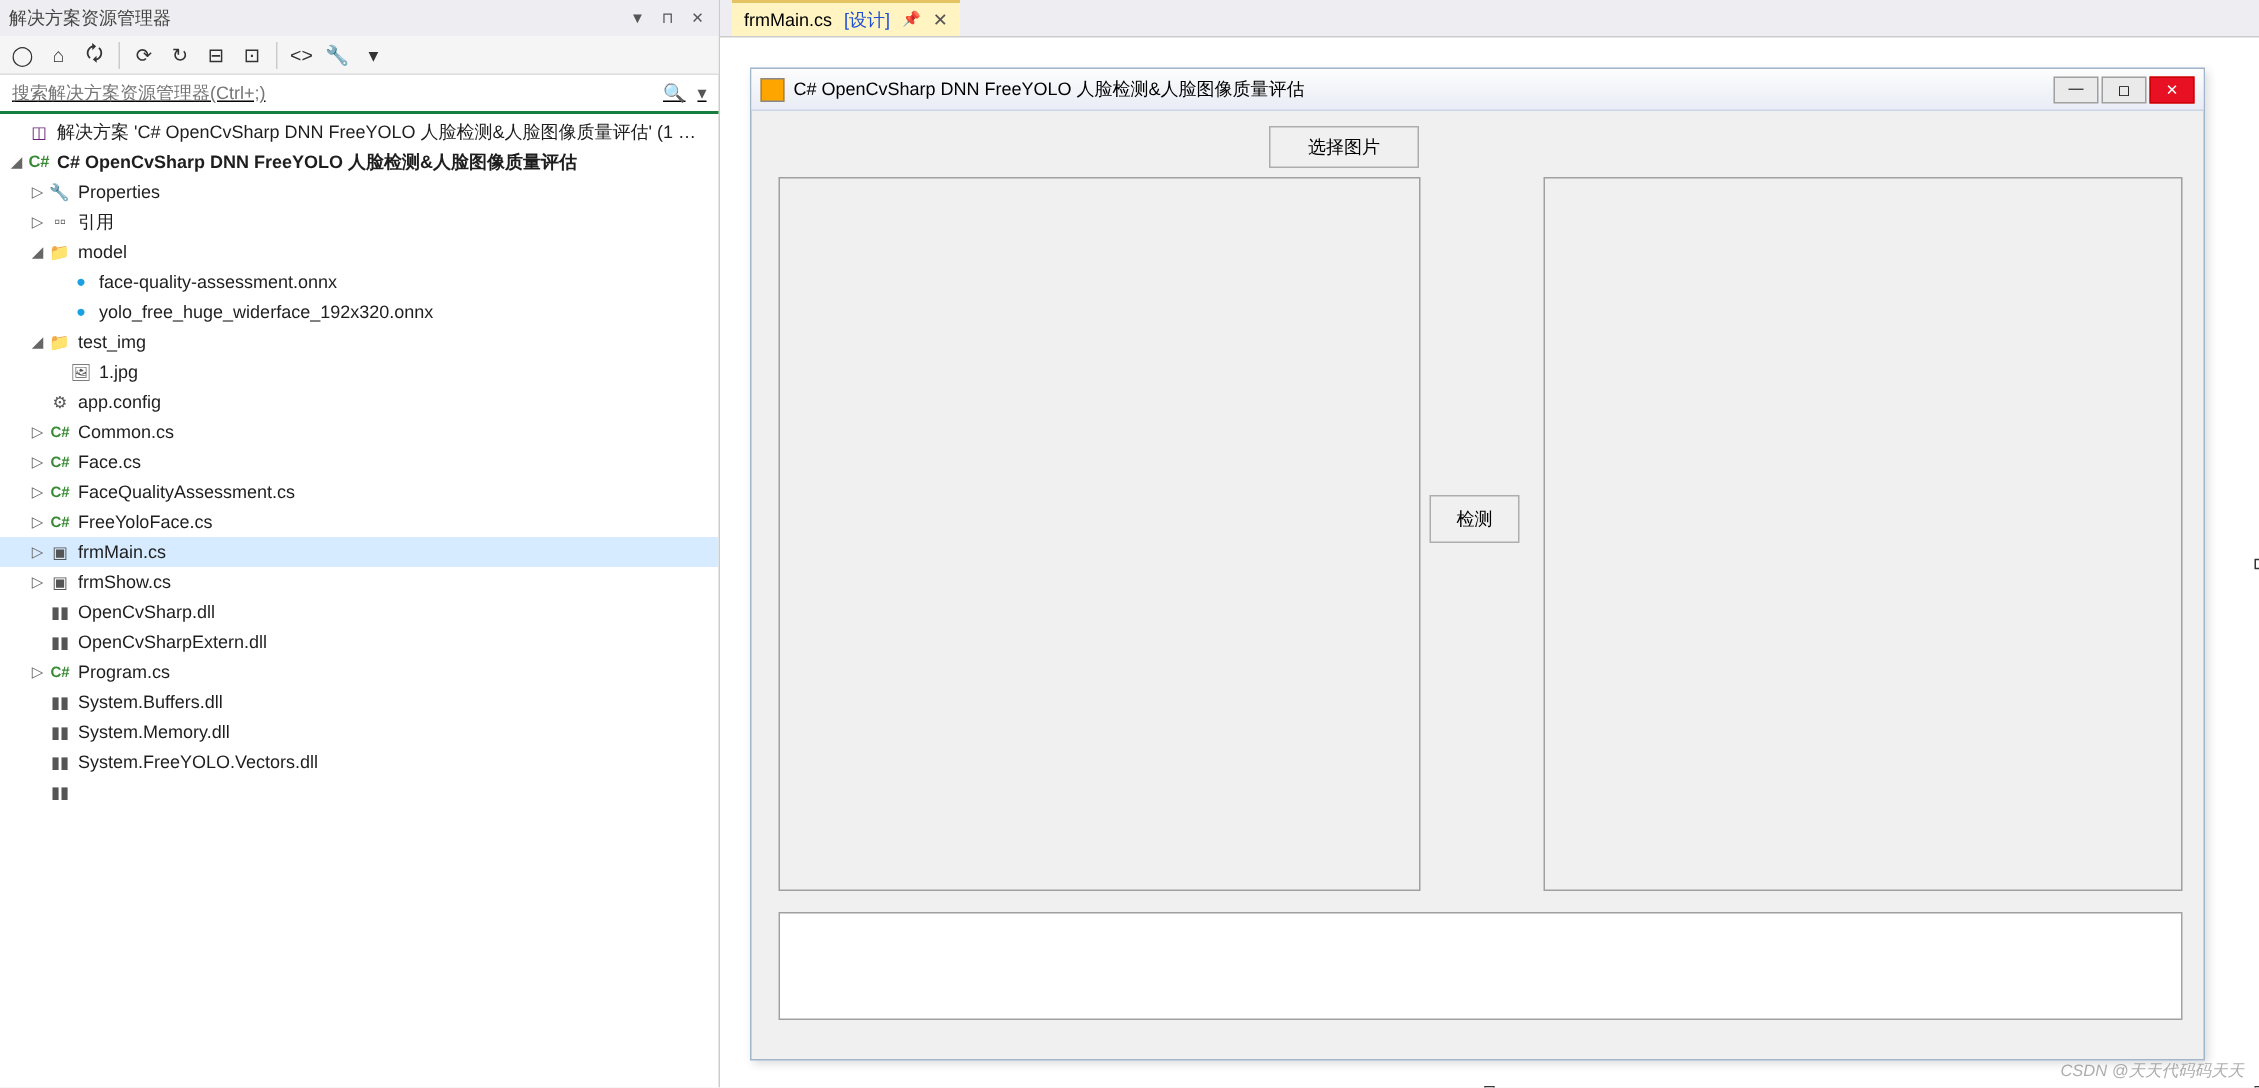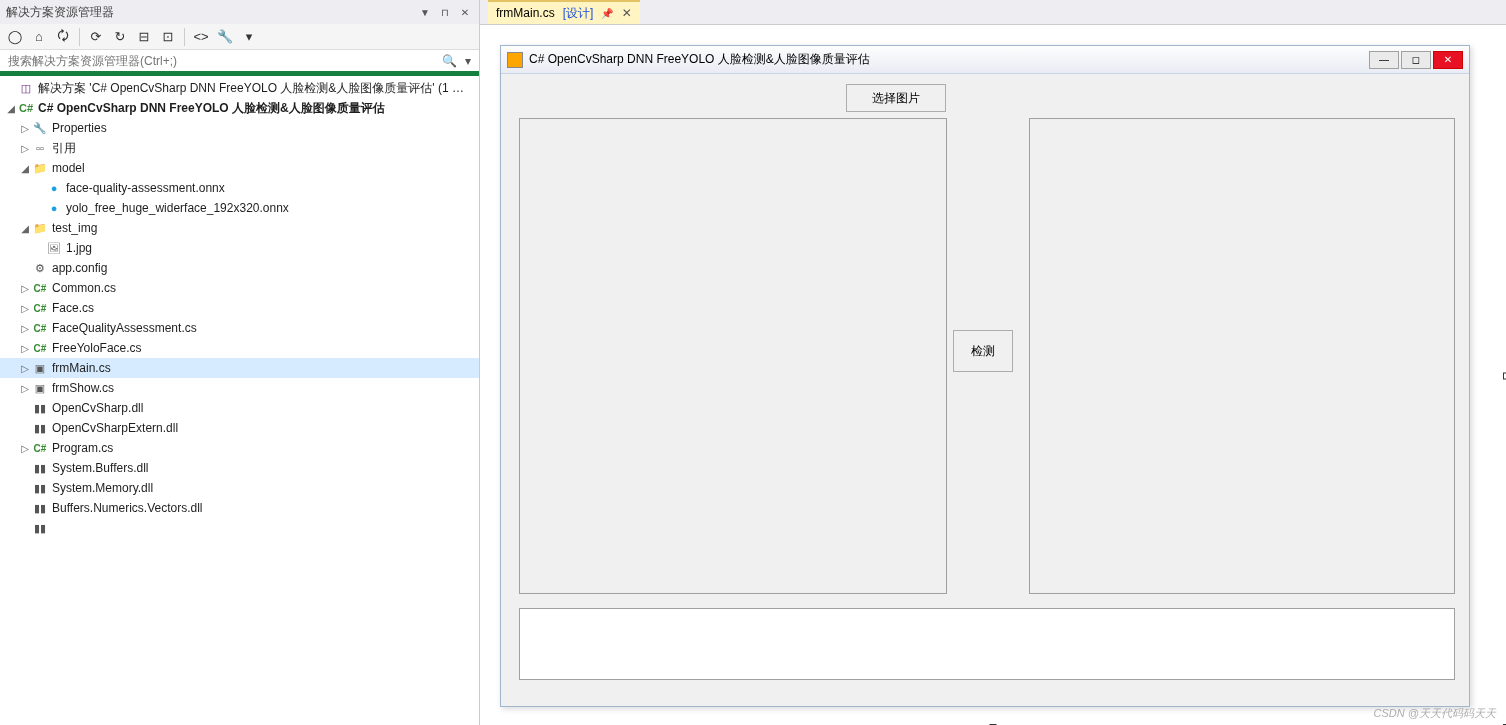--- a/index.html
+++ b/index.html
@@ -9,21 +9,21 @@
 .solution-explorer { width: 480px; height: 100%; background: #fff; border-right: 1px solid #ccc; display: flex; flex-direction: column; justify-content: center; }
 .se-header { background: #eeeef2; height: 24px; display: flex; align-items: center; padding: 0 6px; font-size: 12px; color: #444; position: relative; }
 .se-header-title { flex: 1; }
 .se-header-btns { display: flex; gap: 4px; }
 .se-header-btn { width: 16px; height: 16px; display: flex; align-items: center; justify-content: center; color: #555; font-size: 10px; cursor: pointer; }
 
 .se-toolbar { height: 26px; background: #f5f5f5; border-bottom: 1px solid #ddd; display: flex; align-items: center; padding: 0 4px; gap: 2px; }
 .se-tool-btn { width: 22px; height: 22px; display: flex; align-items: center; justify-content: center; cursor: pointer; color: #333; font-size: 13px; }
 .se-tool-sep { width: 1px; height: 18px; background: #ccc; margin: 0 3px; }
 
-.se-search { height: 26px; border-bottom: 5px solid #15803d; display: flex; align-items: center; padding: 0 4px; }
+.se-search { height: 26px; border-bottom: 2px solid #15803d; display: flex; align-items: center; padding: 0 4px; text-decoration: underline; }
 .se-search input { flex: 1; border: none; outline: none; font-size: 12px; padding: 2px 4px; color: #888; }
 .se-search-icon { color: #555; font-size: 12px; padding: 0 4px; cursor: pointer; }
 
 .se-tree { flex: 1; overflow: auto; padding: 2px 0; font-size: 12px; color: #1e1e1e; }
 .tree-row { display: flex; align-items: center; height: 20px; padding-right: 4px; cursor: pointer; white-space: nowrap; }
 .tree-row.selected { background: #d6ebff; }
 .tree-expander { width: 14px; text-align: center; color: #666; font-size: 10px; user-select: none; }
 .tree-icon { width: 16px; height: 16px; margin-right: 4px; display: inline-flex; align-items: center; justify-content: center; font-size: 11px; }
 .tree-label { flex: 1; overflow: hidden; text-overflow: ellipsis; }
 .tree-label.bold { font-weight: bold; }
@@ -57,21 +57,21 @@
 .winform-title { height: 28px; background: linear-gradient(#fdfdfd, #e9ecf5); border-bottom: 1px solid #c9d4e6; display: flex; align-items: center; padding: 0 6px; font-size: 12px; }
 .winform-title .app-icon { width: 16px; height: 16px; margin-right: 6px; background: #ffa500; border: 1px solid #888; }
 .winform-title .title-text { flex: 1; color: #000; }
 .winform-btns { display: flex; gap: 2px; }
 .winform-btn { width: 30px; height: 18px; border: 1px solid #a0a0a0; background: #eaeaea; display: flex; align-items: center; justify-content: center; font-size: 10px; cursor: pointer; }
 .winform-btn.close { background: #e81123; color: #fff; border-color: #c00; }
 
 .winform-body { flex: 1; position: relative; }
 
 .btn-select-img { position: absolute; left: 345px; top: 10px; width: 100px; height: 28px; background: #f0f0f0; border: 1px solid #adadad; font-size: 12px; cursor: pointer; }
-.btn-detect { position: absolute; left: 452px; top: 256px; width: 60px; height: 42px; background: #f0f0f0; border: 1px solid #adadad; font-size: 12px; cursor: pointer; }
+.btn-detect { position: absolute; left: 452px; top: 256px; width: 60px; height: 32px; background: #f0f0f0; border: 1px solid #adadad; font-size: 12px; cursor: pointer; }
 .picbox-left { position: absolute; left: 18px; top: 44px; width: 428px; height: 476px; background: #f0f0f0; border: 1px solid #a0a0a0; }
 .picbox-right { position: absolute; left: 528px; top: 44px; width: 426px; height: 476px; background: #f0f0f0; border: 1px solid #a0a0a0; }
 .textbox-bottom { position: absolute; left: 18px; top: 534px; width: 936px; height: 72px; background: #fff; border: 1px solid #a0a0a0; overflow-y: scroll; }
 
 .resize-handle { position: absolute; width: 7px; height: 7px; background: #fff; border: 1px solid #333; }
 .rh-right { right: -4px; top: 50%; transform: translateY(-50%); cursor: ew-resize; }
 .rh-bottom { left: 50%; bottom: -4px; transform: translateX(-50%); cursor: ns-resize; }
 .rh-corner { right: -4px; bottom: -4px; cursor: nwse-resize; }
 
 .watermark { position: absolute; right: 10px; bottom: 6px; font-size: 11px; color: rgba(120,120,120,0.6); font-style: italic; pointer-events: none; }
@@ -212,21 +212,21 @@
       <span class="tree-label">System.Buffers.dll</span>
     </div>
     <div class="tree-row indent-1">
       <span class="tree-expander"></span>
       <span class="tree-icon ico-dll">▮▮</span>
       <span class="tree-label">System.Memory.dll</span>
     </div>
     <div class="tree-row indent-1">
       <span class="tree-expander"></span>
       <span class="tree-icon ico-dll">▮▮</span>
-      <span class="tree-label">Buffers.Numerics.Vectors.dll</span>
+      <span class="tree-label">System.FreeYOLO.Vectors.dll</span>
     </div>
     <div class="tree-row indent-1">
       <span class="tree-expander"></span>
       <span class="tree-icon ico-dll">▮▮</span>
     </div>
   </div>
 </div>
 
 <div class="right-area">
   <div class="tab-bar">

